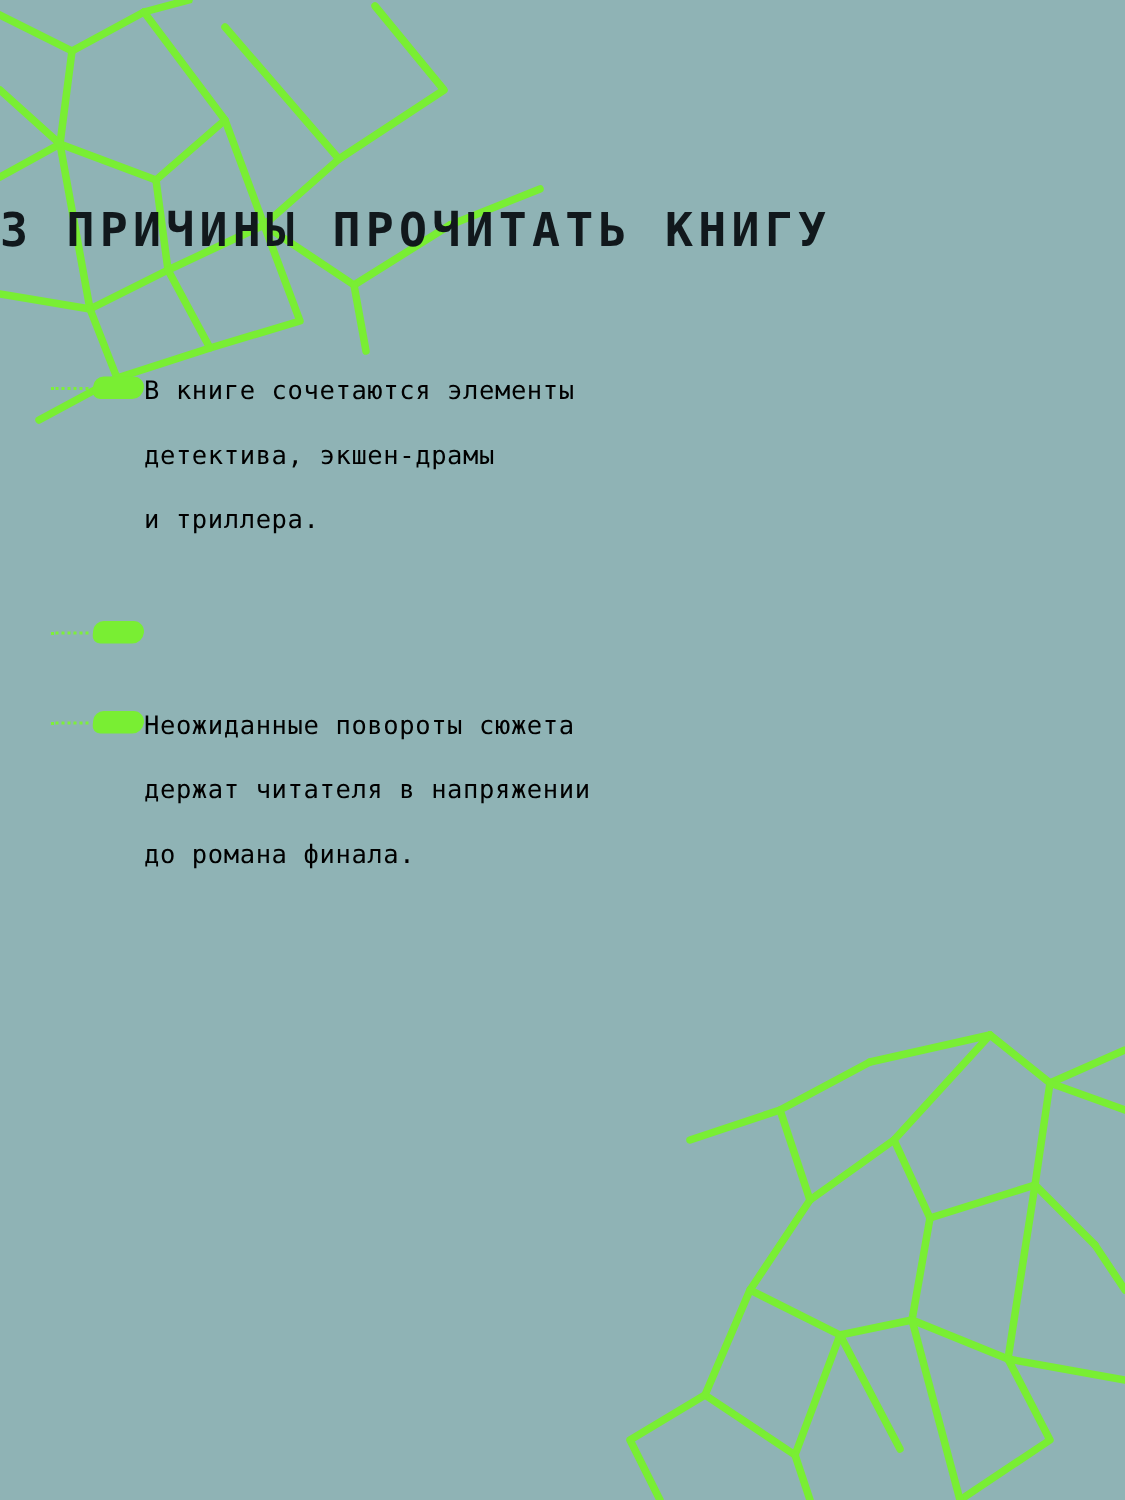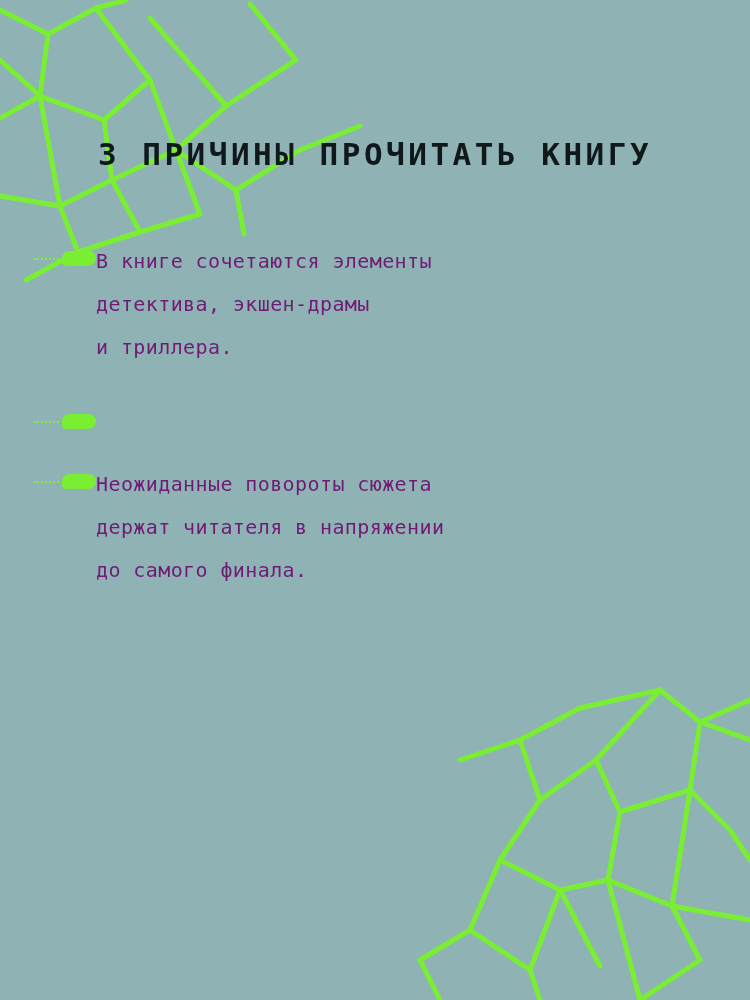--- a/index.html
+++ b/index.html
@@ -25,21 +25,20 @@
     inset: 0;
     width: 750px;
     height: 1000px;
     pointer-events: none;
   }
   .title {
     position: absolute;
     top: 136px;
     left: 0;
     width: 750px;
-    text-align: center;
     font-family: "DejaVu Sans Mono", monospace;
     font-size: 31px;
     font-weight: 700;
     letter-spacing: 3.5px;
     color: #11181c;
     white-space: nowrap;
   }
   .points {
     position: absolute;
     top: 240px;
@@ -67,23 +66,23 @@
   .bullet {
     width: 34px;
     height: 15px;
     background: #79ee33;
     border-radius: 8px 10px 9px 7px;
     transform: skewX(-6deg);
     flex: 0 0 34px;
   }
   .point-text {
     font-family: "DejaVu Sans Mono", monospace;
-    font-size: 20px;
+    font-size: 17px;
     line-height: 43px;
-    color: #701a75;
+    color: #000000;
     letter-spacing: 0.4px;
     white-space: pre-line;
   }
 </style>
 </head>
 <body>
 
 <div class="poster">
 
   <svg class="crack-layer" viewBox="0 0 750 1000" xmlns="http://www.w3.org/2000/svg" aria-hidden="true">
@@ -149,17 +148,17 @@
       </div>
     </div>
 
     <div class="point">
       <div class="bullet-wrap">
         <div class="dotline"></div>
         <div class="bullet"></div>
       </div>
       <div class="point-text">Неожиданные повороты сюжета
 держат читателя в напряжении
-до самого финала.</div>
+до романа финала.</div>
     </div>
 
   </div>
 </div>
 
 </body></html>

